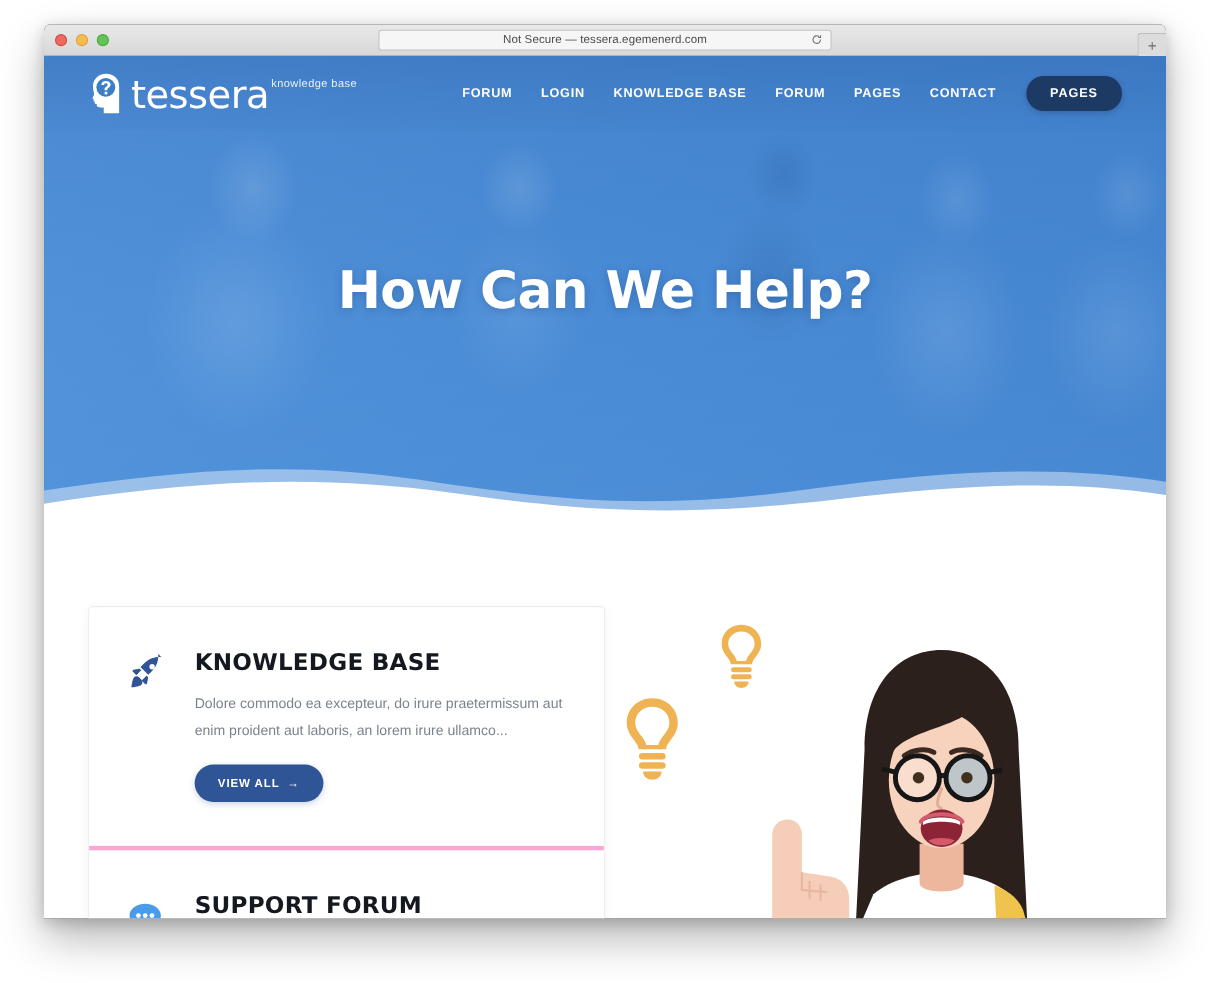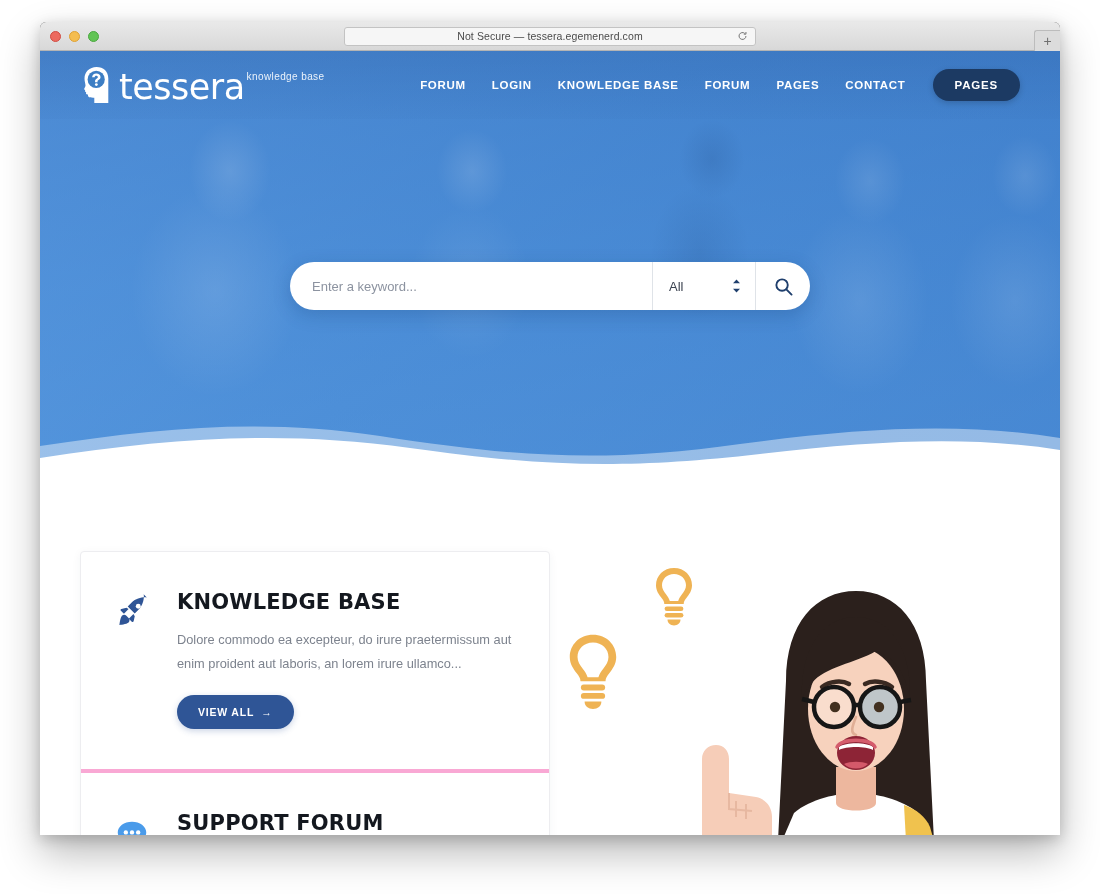--- a/index.html
+++ b/index.html
@@ -412,41 +412,22 @@
           <a class="nav-link" href="#">LOGIN</a>
           <a class="nav-link" href="#">KNOWLEDGE BASE</a>
           <a class="nav-link" href="#">FORUM</a>
           <a class="nav-link" href="#">PAGES</a>
           <a class="nav-link" href="#">CONTACT</a>
           <button class="login-btn">PAGES</button>
         </nav>
       </div>
 
       <div class="hero-content">
-
-        <div class="search-wrap">
-          <input class="search-input" type="text" placeholder="Enter a keyword..." style="">
-
-          <div class="search-select-box">
-            <select class="search-select">
-              <option>All</option>
-            </select>
-            <svg class="select-arrows" width="9" height="14" viewBox="0 0 9 14" fill="currentColor">
-              <path d="M4.5 0.5 L8 4.2 H1 Z"></path>
-              <path d="M4.5 13.5 L8 9.8 H1 Z"></path>
-            </svg>
-          </div>
-
-          <button class="search-btn">
-            <svg width="19" height="19" viewBox="0 0 20 20" fill="none" stroke="currentColor" stroke-width="2">
-              <circle cx="8.5" cy="8.5" r="6"></circle>
-              <line x1="13" y1="13" x2="18.5" y2="18.5" stroke-linecap="round"></line>
-            </svg>
-          </button>
-        </div>
+        <h1 class="hero-title">How Can We Help?</h1>
+
       </div>
 
       <svg class="hero-wave" viewBox="0 0 1020 70" preserveAspectRatio="none">
         <path d="M0,34 C120,16 220,6 340,24 C470,44 560,52 700,32 C820,16 920,10 1020,26 L1020,70 L0,70 Z" fill="#ffffff" opacity="0.42"></path>
         <path d="M0,46 C130,26 240,18 370,36 C500,54 580,58 720,42 C840,28 930,24 1020,38 L1020,70 L0,70 Z" fill="#ffffff"></path>
       </svg>
     </div>
 
     <div class="content">
 

